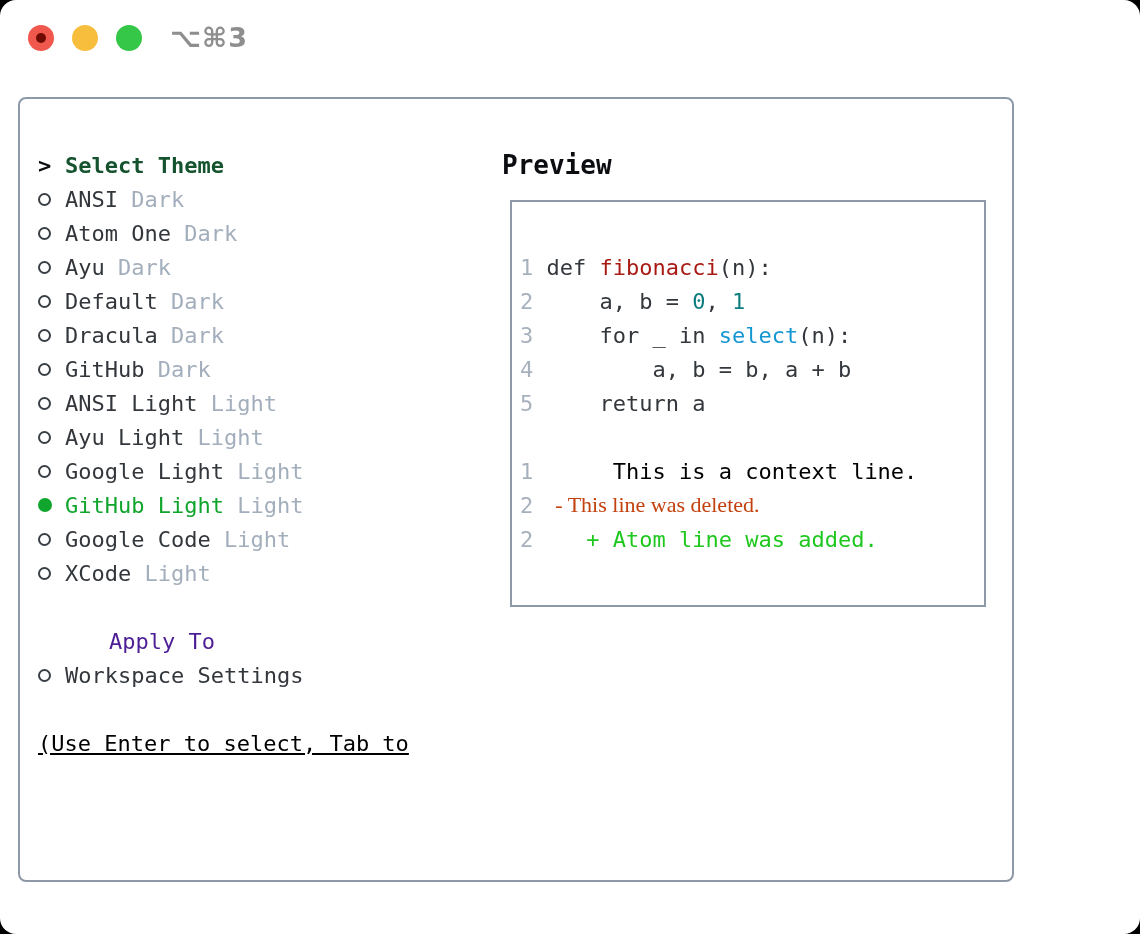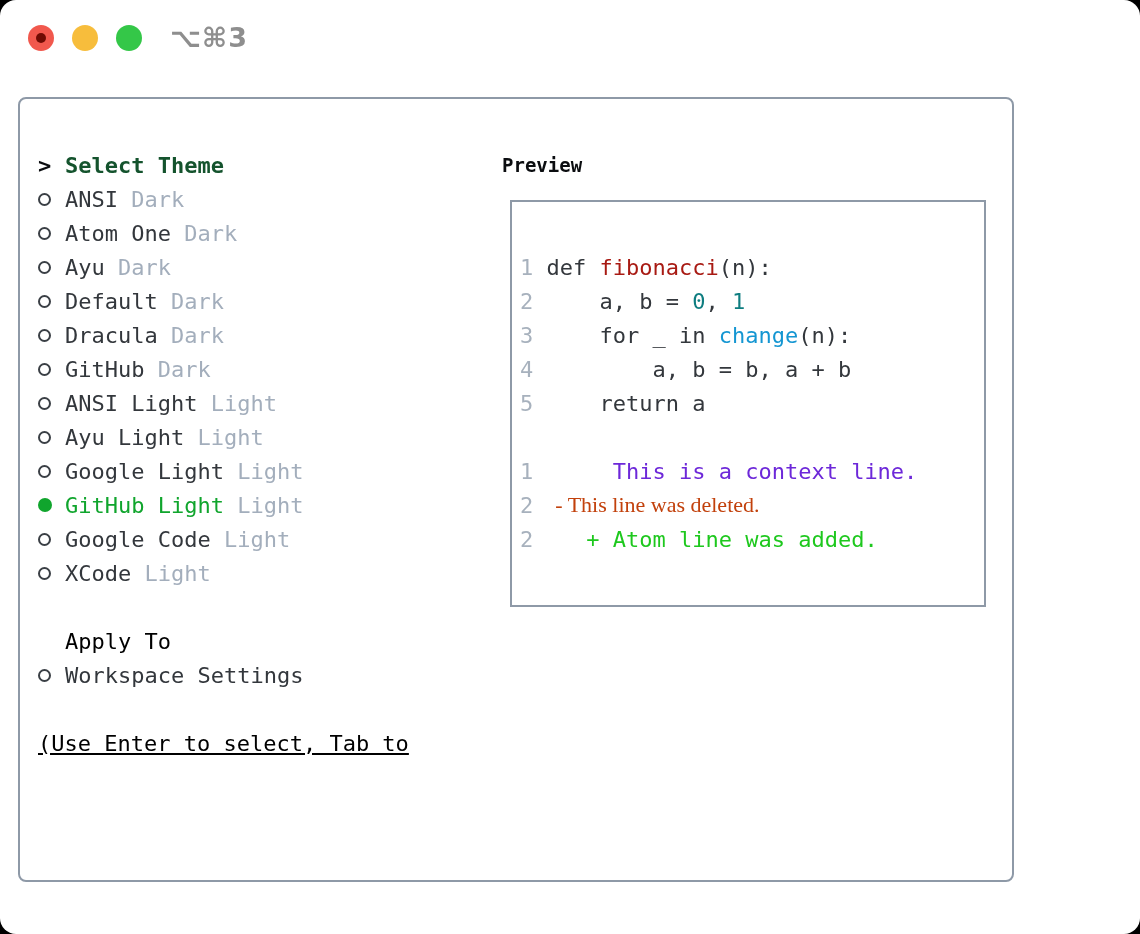--- a/index.html
+++ b/index.html
@@ -25,34 +25,34 @@
   .left-col { position:absolute; left:18px; top:49px; }
   .line { height:34px; display:flex; align-items:center; font-size:22px; color:#33373c; white-space:pre; }
   .prefix { display:flex; align-items:center; width:27px; flex:none; }
   .caret { font-weight:bold; color:#0b0d10; font-size:22px; }
   .circle { width:13px; height:13px; border:2.5px solid #3a3f45; border-radius:50%; }
   .row.selected .circle { width:14px; height:14px; border:none; background:#10a52d; }
   .row.selected .tname, .row.selected .olabel { color:#10a52d; }
   .theader { font-weight:bold; color:#14532d; }
   .tname { color:#33373c; }
   .tvariant { color:#a3aebc; margin-left:1ch; }
-  .applyheader { color:#000000; }
+  .applyheader { color:#4c1d95;margin-left:44px; }
   .hint { color:#000000;text-decoration:underline; }
 
   
   .preview-title { position:absolute; left:482px; top:49px; height:34px; display:flex; align-items:center;
-                   font-size:19px; font-weight:bold; color:#0b0d10; }
+                   font-size:26px; font-weight:bold; color:#0b0d10; }
   .preview-box { position:absolute; left:490px; top:101px; width:476px; height:407px;
                  border:2px solid #8e99a7; background:#fff; padding:14px 0 0 8px; overflow:hidden; }
   .pline { height:34px; display:flex; align-items:center; font-size:22px; color:#33373c; white-space:pre; }
   .seg-num  { color:#a7b1bd; }
   .seg-fn   { color:#a81a13; }
   .seg-lit  { color:#0e7d80; }
   .seg-call { color:#1496d2; }
-  .seg-ctx  { color:#6d28d9; }
+  .seg-ctx  { color:#000000; }
   .seg-del  { color:#c2410c;font-family:Liberation Serif, serif; }
   .seg-add  { color:#1ec81e; }
 </style>
 </head>
 <body>
 
 <div class="screen">
   <div class="window">
 
     <div class="titlebar">
@@ -148,21 +148,21 @@
 
         <div class="line hint">(Use Enter to select, Tab to</div>
       </div>
 
       <div class="preview-title">Preview</div>
 
       <div class="preview-box">
         <div class="pline"></div>
         <div class="pline"><span class="seg-num">1</span><span> def </span><span class="seg-fn">fibonacci</span><span>(n):</span></div>
         <div class="pline"><span class="seg-num">2</span><span>     a, b = </span><span class="seg-lit">0</span><span>, </span><span class="seg-lit">1</span></div>
-        <div class="pline"><span class="seg-num">3</span><span>     for _ in </span><span class="seg-call">change</span><span>(n):</span></div>
+        <div class="pline"><span class="seg-num">3</span><span>     for _ in </span><span class="seg-call">select</span><span>(n):</span></div>
         <div class="pline"><span class="seg-num">4</span><span>         a, b = b, a + b</span></div>
         <div class="pline"><span class="seg-num">5</span><span>     return a</span></div>
         <div class="pline"></div>
         <div class="pline"><span class="seg-num">1</span><span class="seg-ctx">      This is a context line.</span></div>
         <div class="pline"><span class="seg-num">2</span><span class="seg-del">    - This line was deleted.</span></div>
         <div class="pline"><span class="seg-num">2</span><span class="seg-add">    + Atom line was added.</span></div>
       </div>
 
     </div>
   </div>

